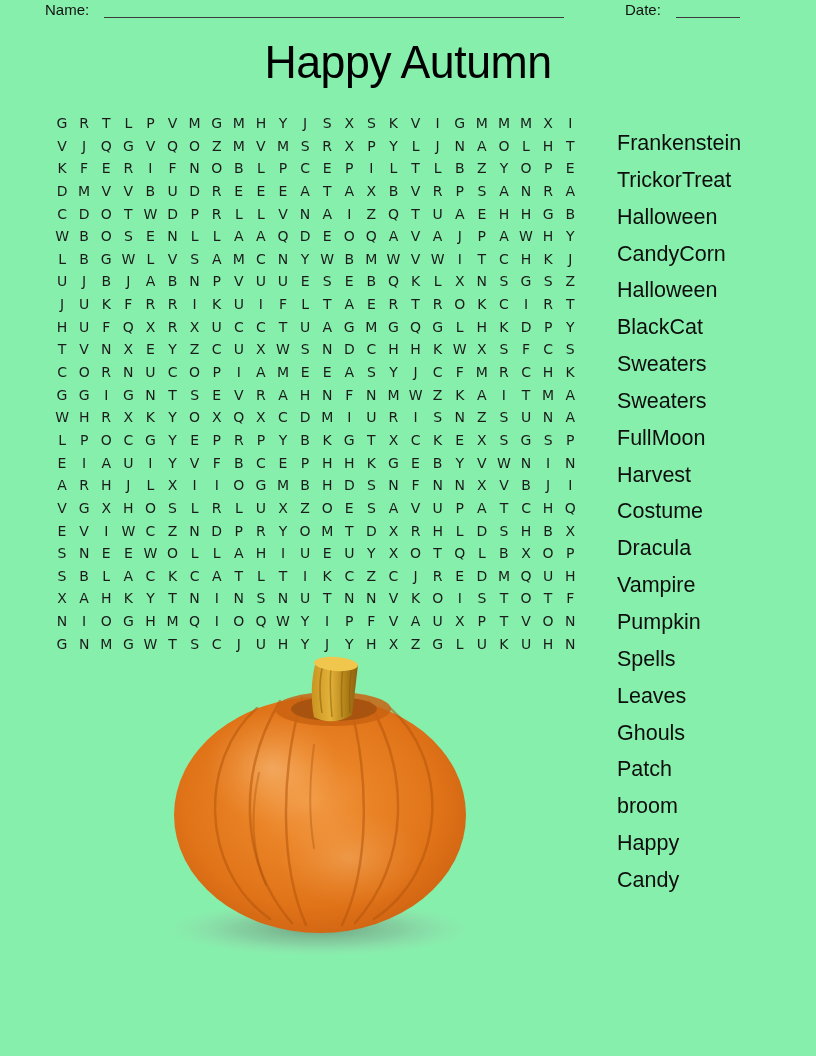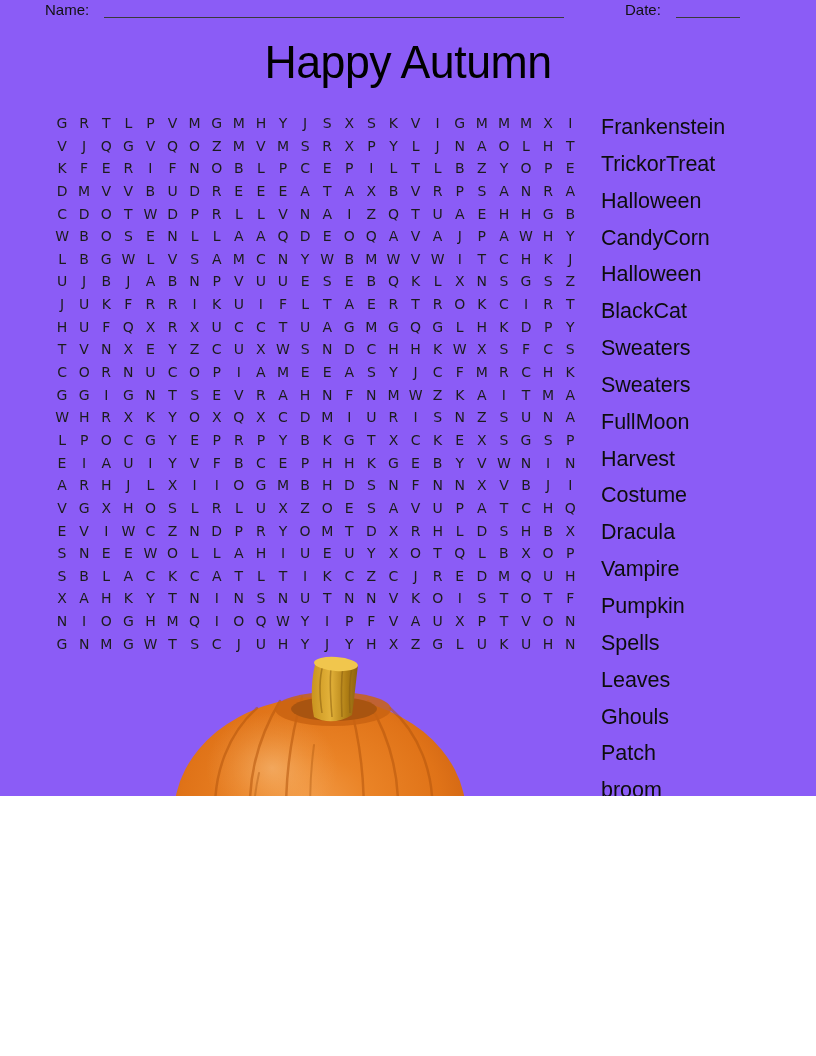--- a/index.html
+++ b/index.html
@@ -1,16 +1,16 @@
 <!DOCTYPE html>
 <html><head>
 <meta charset="utf-8">
 <style>
   html,body{margin:0;padding:0;background:#fff;}
-  .sheet{position:relative;width:816px;height:796px;background:#8b5cf6;overflow:hidden;
+  .sheet{position:relative;width:816px;height:1056px;background:#86efac;overflow:hidden;
          font-family:"Liberation Sans",sans-serif;color:#000;}
 
   
   .hdr-label{position:absolute;font-size:15px;color:#111;white-space:nowrap;}
   .name-label{left:45px;top:1px;}
   .date-label{left:625px;top:1px;text-align:center;}
   .blank-line{position:absolute;border-bottom:1.6px solid #3a3a3a;height:17px;top:0;}
   .name-line{left:104px;width:460px;}
   .date-line{left:676px;width:64px;}
 
@@ -19,21 +19,21 @@
          font-size:47px;font-weight:400;letter-spacing:-0.5px;color:#000;
          transform:scaleX(.95);transform-origin:50% 50%;}
 
   
   .grid{position:absolute;left:51px;top:112px;}
   .grid-row{display:flex;height:22.65px;}
   .grid-cell{width:22.1px;text-align:center;line-height:22.65px;
              font-family:"DejaVu Sans",sans-serif;font-size:14px;color:#1c1c1c;}
 
   
-  .word-list{position:absolute;left:601px;top:109px;margin:0;padding:0;list-style:none;}
+  .word-list{position:absolute;left:601px;top:109px;margin:16px;padding:0;list-style:none;}
   .word-list li{font-size:21.5px;line-height:36.85px;color:#0d0d0d;white-space:nowrap;}
 
   
   .pumpkin-wrap{position:absolute;left:162px;top:653px;width:315px;height:305px;}
 </style>
 </head>
 <body>
 
 <div class="sheet">
 

